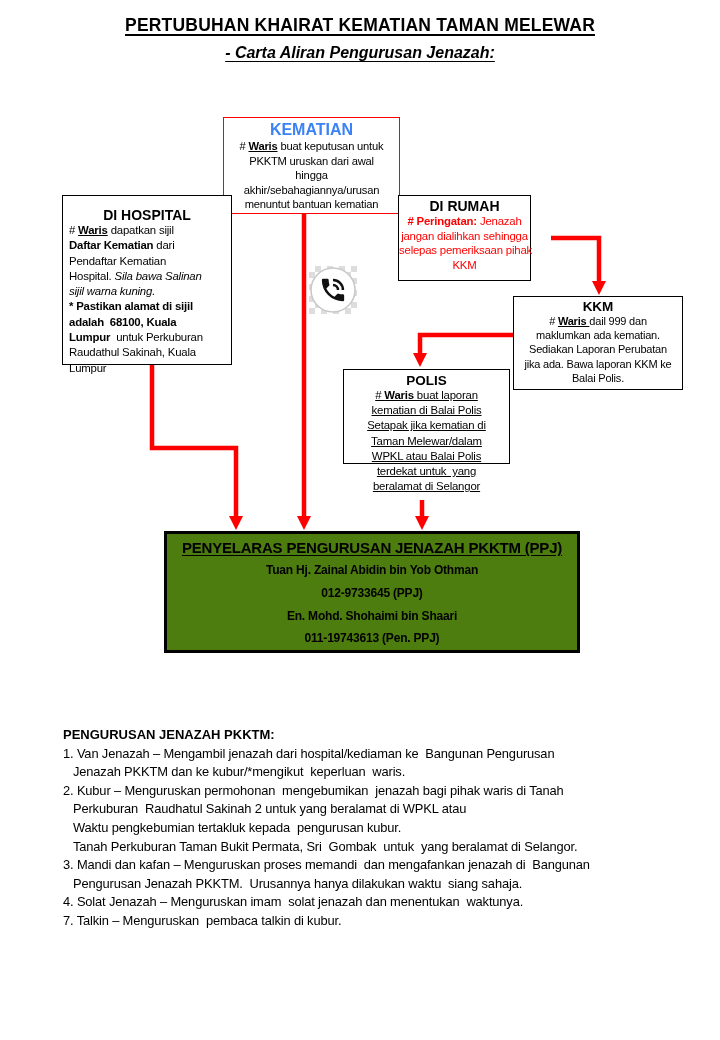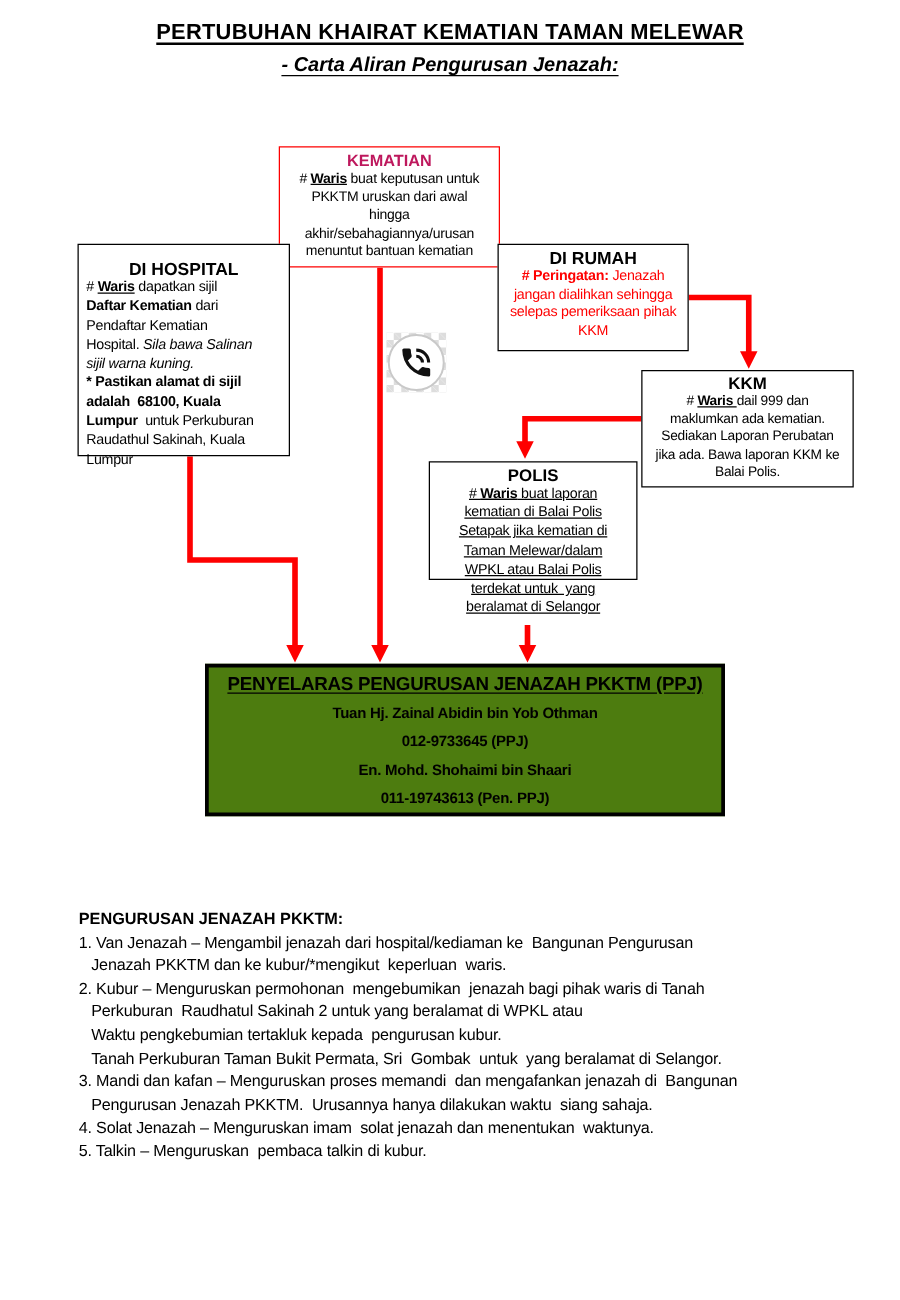--- a/index.html
+++ b/index.html
@@ -17,26 +17,26 @@
     position:absolute;left:0;top:44px;width:720px;text-align:center;
     font-size:16px;font-weight:600;font-style:italic;
     text-decoration:underline;text-underline-offset:3px;
   }
   
   .box{position:absolute;background:#fff;border:1.6px solid #000;box-sizing:border-box;}
   .box .bt{text-align:center;font-weight:700;}
   .ln{white-space:pre;}
   .b{font-weight:700}.i{font-style:italic}.u{text-decoration:underline}.r{color:#fe0000}
   .kematian{left:223px;top:117px;width:177px;height:97px;border:1.6px solid #fe0000;text-align:center;}
-  .kematian .bt{font-size:13px;color:#be185d;padding-top:3px;}
+  .kematian .bt{font-size:16px;color:#3b82f6;padding-top:3px;}
   .kematian .ln{font-size:11.2px;line-height:14.6px;letter-spacing:-.2px;}
   .hospital{left:62px;top:195px;width:170px;height:170px;padding:11px 6px;text-align:left;}
   .hospital .bt{font-size:14px;}
   .hospital .ln{font-size:11.4px;line-height:15.3px;letter-spacing:-.2px;}
-  .rumah{left:398px;top:195px;width:153px;height:86px;text-align:center;}
+  .rumah{left:398px;top:195px;width:133px;height:86px;text-align:center;}
   .rumah .bt{font-size:14px;padding-top:2px;}
   .rumah .ln{font-size:11.4px;line-height:14.6px;letter-spacing:-.2px;}
   .kkm{left:513px;top:296px;width:170px;height:94px;text-align:center;}
   .kkm .bt{font-size:13.5px;padding-top:2px;}
   .kkm .ln{font-size:11px;line-height:14.2px;letter-spacing:-.2px;}
   .polis{left:343px;top:369px;width:167px;height:95px;text-align:center;}
   .polis .bt{font-size:13.5px;padding-top:3px;}
   .polis .ln{font-size:11.4px;line-height:15.2px;letter-spacing:-.2px;text-decoration:underline;}
   
   .phone{
@@ -168,16 +168,16 @@
     <div class="p-head">PENGURUSAN JENAZAH PKKTM:</div>
     <div class="p-line">1. Van Jenazah – Mengambil jenazah dari hospital/kediaman ke  Bangunan Pengurusan</div>
     <div class="p-line cont">Jenazah PKKTM dan ke kubur/*mengikut  keperluan  waris.</div>
     <div class="p-line">2. Kubur – Menguruskan permohonan  mengebumikan  jenazah bagi pihak waris di Tanah</div>
     <div class="p-line cont">Perkuburan  Raudhatul Sakinah 2 untuk yang beralamat di WPKL atau</div>
     <div class="p-line cont">Waktu pengkebumian tertakluk kepada  pengurusan kubur.</div>
     <div class="p-line cont">Tanah Perkuburan Taman Bukit Permata, Sri  Gombak  untuk  yang beralamat di Selangor.</div>
     <div class="p-line">3. Mandi dan kafan – Menguruskan proses memandi  dan mengafankan jenazah di  Bangunan</div>
     <div class="p-line cont">Pengurusan Jenazah PKKTM.  Urusannya hanya dilakukan waktu  siang sahaja.</div>
     <div class="p-line">4. Solat Jenazah – Menguruskan imam  solat jenazah dan menentukan  waktunya.</div>
-    <div class="p-line">5. Talkin – Menguruskan  pembaca talkin di kubur.</div>
+    <div class="p-line">7. Talkin – Menguruskan  pembaca talkin di kubur.</div>
   </div>
 
 </div>
 
 </body></html>

